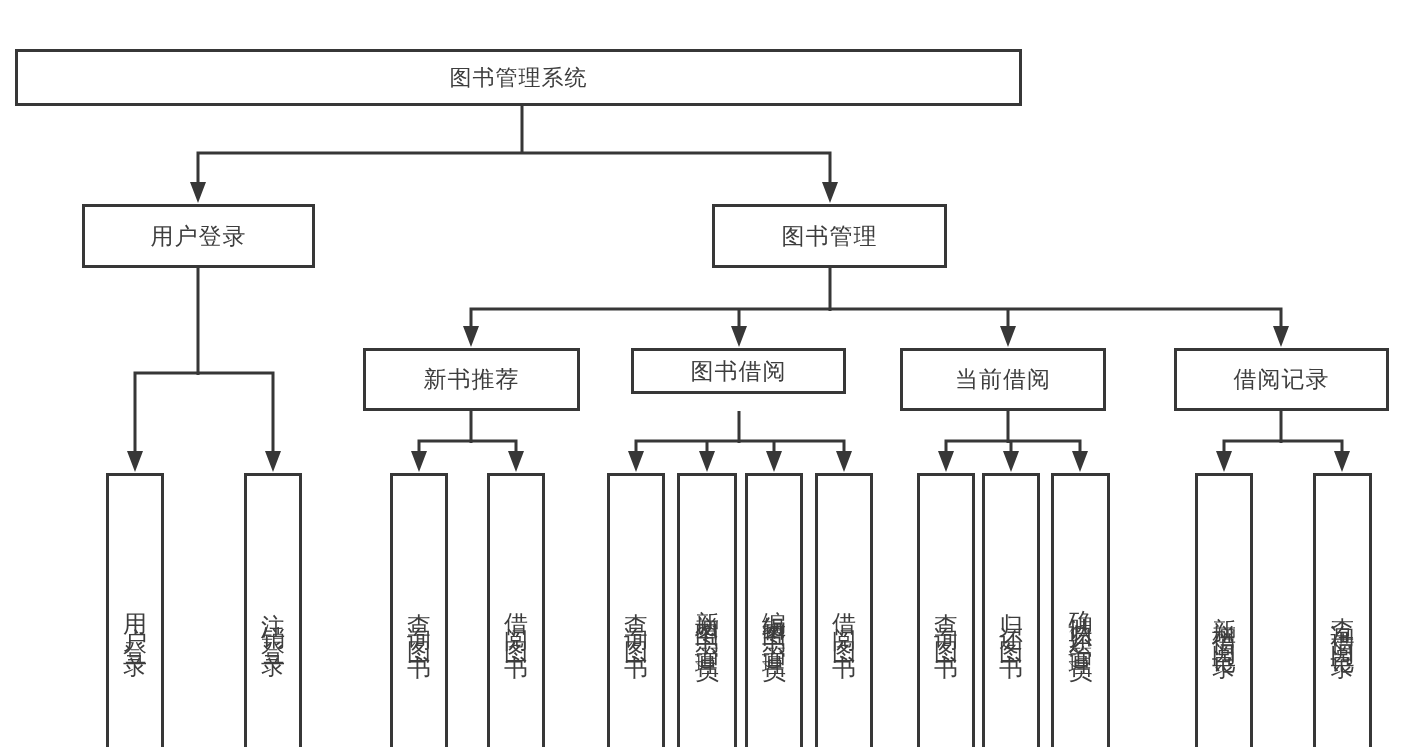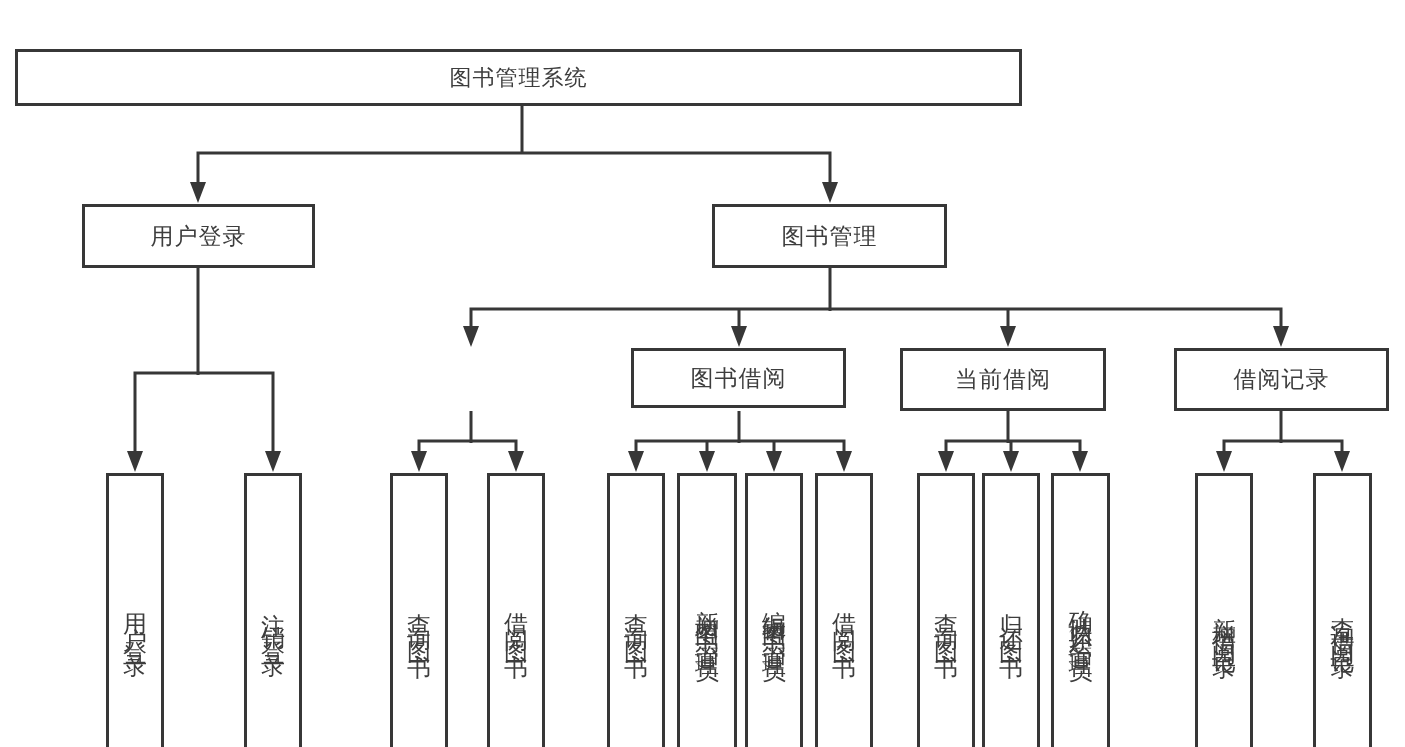--- a/index.html
+++ b/index.html
@@ -119,21 +119,24 @@
     <span class="root-label">图书管理系统</span>
   </div>
 
   <div class="box" style="left:82px; top:168px; width:233px; height:64px;">
     <span class="h-label">用户登录</span>
   </div>
   <div class="box" style="left:712px; top:168px; width:235px; height:64px;justify-content:center;">
     <span class="h-label">图书管理</span>
   </div>
 
-  <div class="box" style="left:631px; top:312px; width:215px; height:60px;">
+  <div class="box" style="left:363px; top:312px; width:217px; height:63px;">
+    <span class="h-label">新书推荐</span>
+  </div>
+  <div class="box" style="left:631px; top:312px; width:215px; height:46px;">
     <span class="h-label">图书借阅</span>
   </div>
   <div class="box" style="left:900px; top:312px; width:206px; height:63px;">
     <span class="h-label">当前借阅</span>
   </div>
   <div class="box" style="left:1174px; top:312px; width:215px; height:63px;">
     <span class="h-label">借阅记录</span>
   </div>
 
   <div class="box" style="left:106px; top:437px; width:58px; height:298px;">

